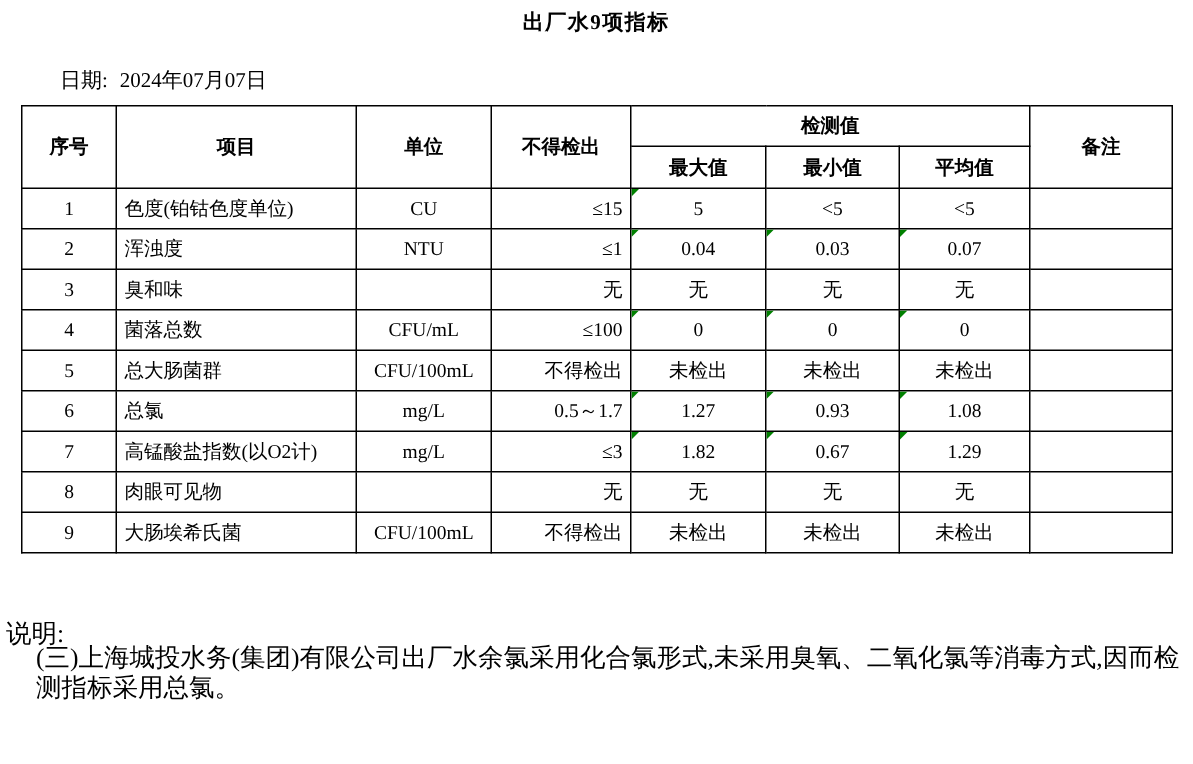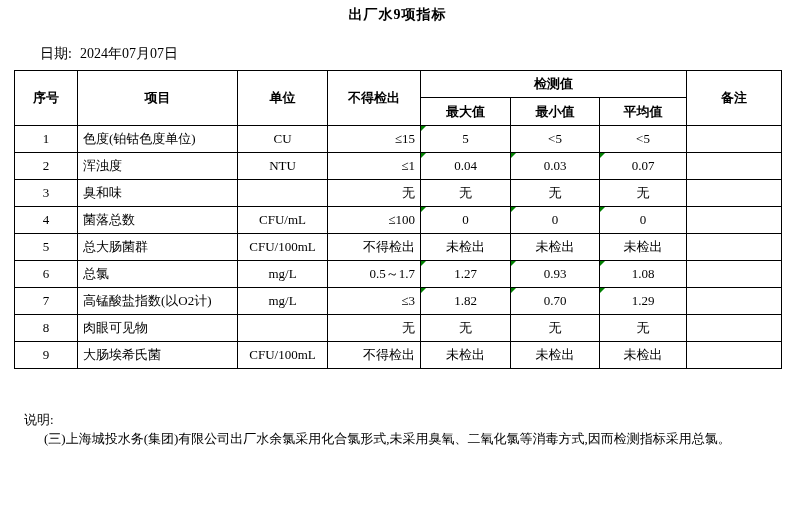--- a/index.html
+++ b/index.html
@@ -52,22 +52,22 @@
   td.c-val { text-align: center; position: relative; }
   td.c-remark { }
   .tri {
     position: absolute;
     top: 0; left: 0;
     width: 0; height: 0;
     border-top: 5px solid #008000;
     border-right: 5px solid transparent;
   }
   .notes {
-    margin: 42px 0 0 24px;
-    font-size: 13px;
+    margin: 42px 0 0 4px;
+    font-size: 17px;
   }
   .notes .notes-heading { height: 18px; }
   .notes .note-item {
     margin-left: 20px;
     line-height: 20px;
   }
   .notes .note-item:first-of-type { margin-top: 13px; }
 </style>
 </head>
 <body>
@@ -164,21 +164,21 @@
       <td class="c-val"><span class="tri"></span><span>0.93</span></td>
       <td class="c-val"><span class="tri"></span><span>1.08</span></td>
       <td class="c-remark"></td>
     </tr>
     <tr>
       <td class="c-no">7</td>
       <td class="c-item">高锰酸盐指数(以O2计)</td>
       <td class="c-unit">mg/L</td>
       <td class="c-limit">≤3</td>
       <td class="c-val"><span class="tri"></span><span>1.82</span></td>
-      <td class="c-val"><span class="tri"></span><span>0.70</span></td>
+      <td class="c-val"><span class="tri"></span><span>0.67</span></td>
       <td class="c-val"><span class="tri"></span><span>1.29</span></td>
       <td class="c-remark"></td>
     </tr>
     <tr>
       <td class="c-no">8</td>
       <td class="c-item">肉眼可见物</td>
       <td class="c-unit"></td>
       <td class="c-limit">无</td>
       <td class="c-val"><span>无</span></td>
       <td class="c-val"><span>无</span></td>

